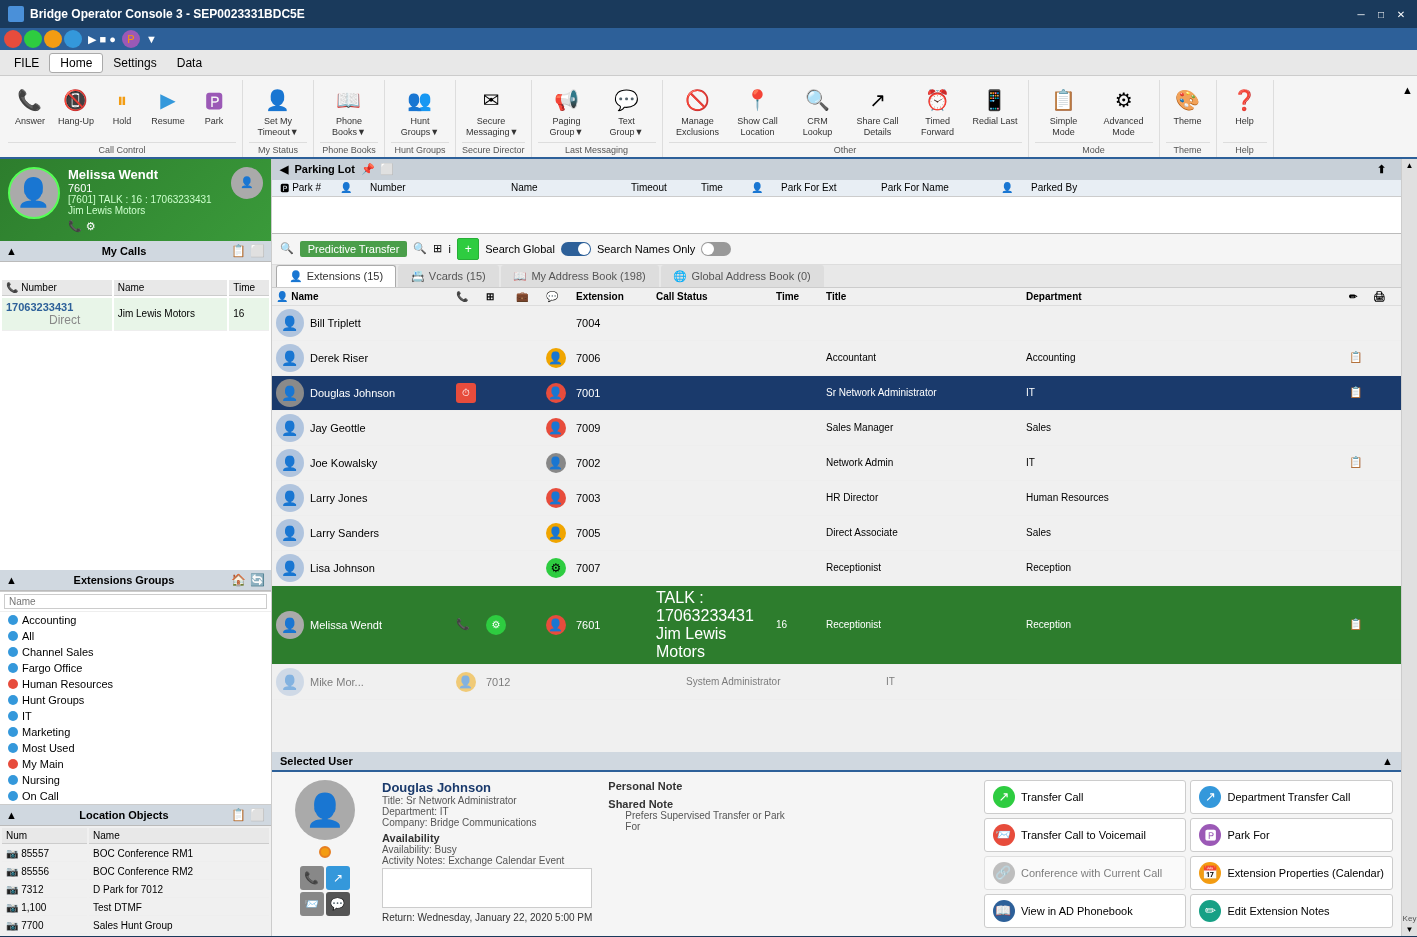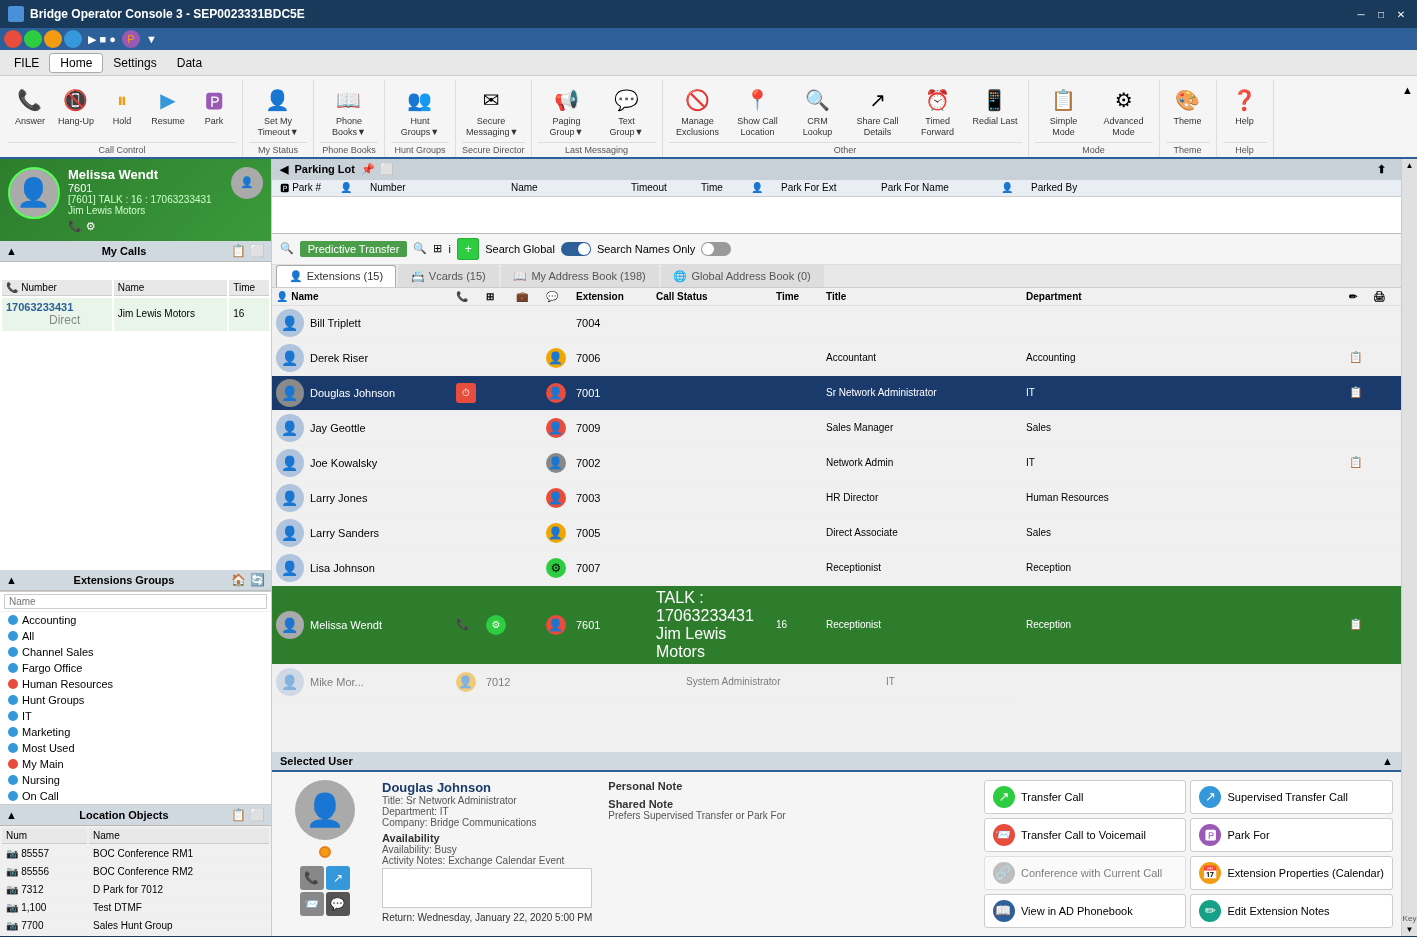--- a/index.html
+++ b/index.html
@@ -148,21 +148,21 @@
     .section-icons { display: flex; gap: 4px; }
     .mini-icon { font-size: 12px; cursor: pointer; color: #555; }
     
     .dir-table-wrapper { overflow-y: auto; flex: 1; }
     
     .avail-section { margin-top: 4px; }
     
     .return-info { font-size: 10px; color: #333; margin-top: 4px; }
     
     .note-area { width: 180px; }
-    .note-text { font-size: 10px; color: #555; }
+    .note-text { font-size: 10px; color: #555; margin-left: 17px; }
     .note-label { font-weight: bold; font-size: 11px; color: #333; margin-top: 6px; }
   </style>
 </head>
 <body>
 
 <div class="title-bar">
   <div class="title-bar-left">
     <span class="window-icon"></span>
     <span>Bridge Operator Console 3 - SEP0023331BDC5E</span>
   </div>
@@ -828,21 +828,21 @@
           </div>
         </div>
 
         <div class="action-buttons">
           <div class="action-btn">
             <div class="action-btn-icon btn-green">↗</div>
             <span>Transfer Call</span>
           </div>
           <div class="action-btn">
             <div class="action-btn-icon btn-blue">↗</div>
-            <span>Supervised Transfer Call</span>
+            <span>Department Transfer Call</span>
           </div>
           <div class="action-btn">
             <div class="action-btn-icon btn-red">📨</div>
             <span>Transfer Call to Voicemail</span>
           </div>
           <div class="action-btn">
             <div class="action-btn-icon btn-purple">🅿</div>
             <span>Park For</span>
           </div>
           <div class="action-btn" style="opacity:0.5">

